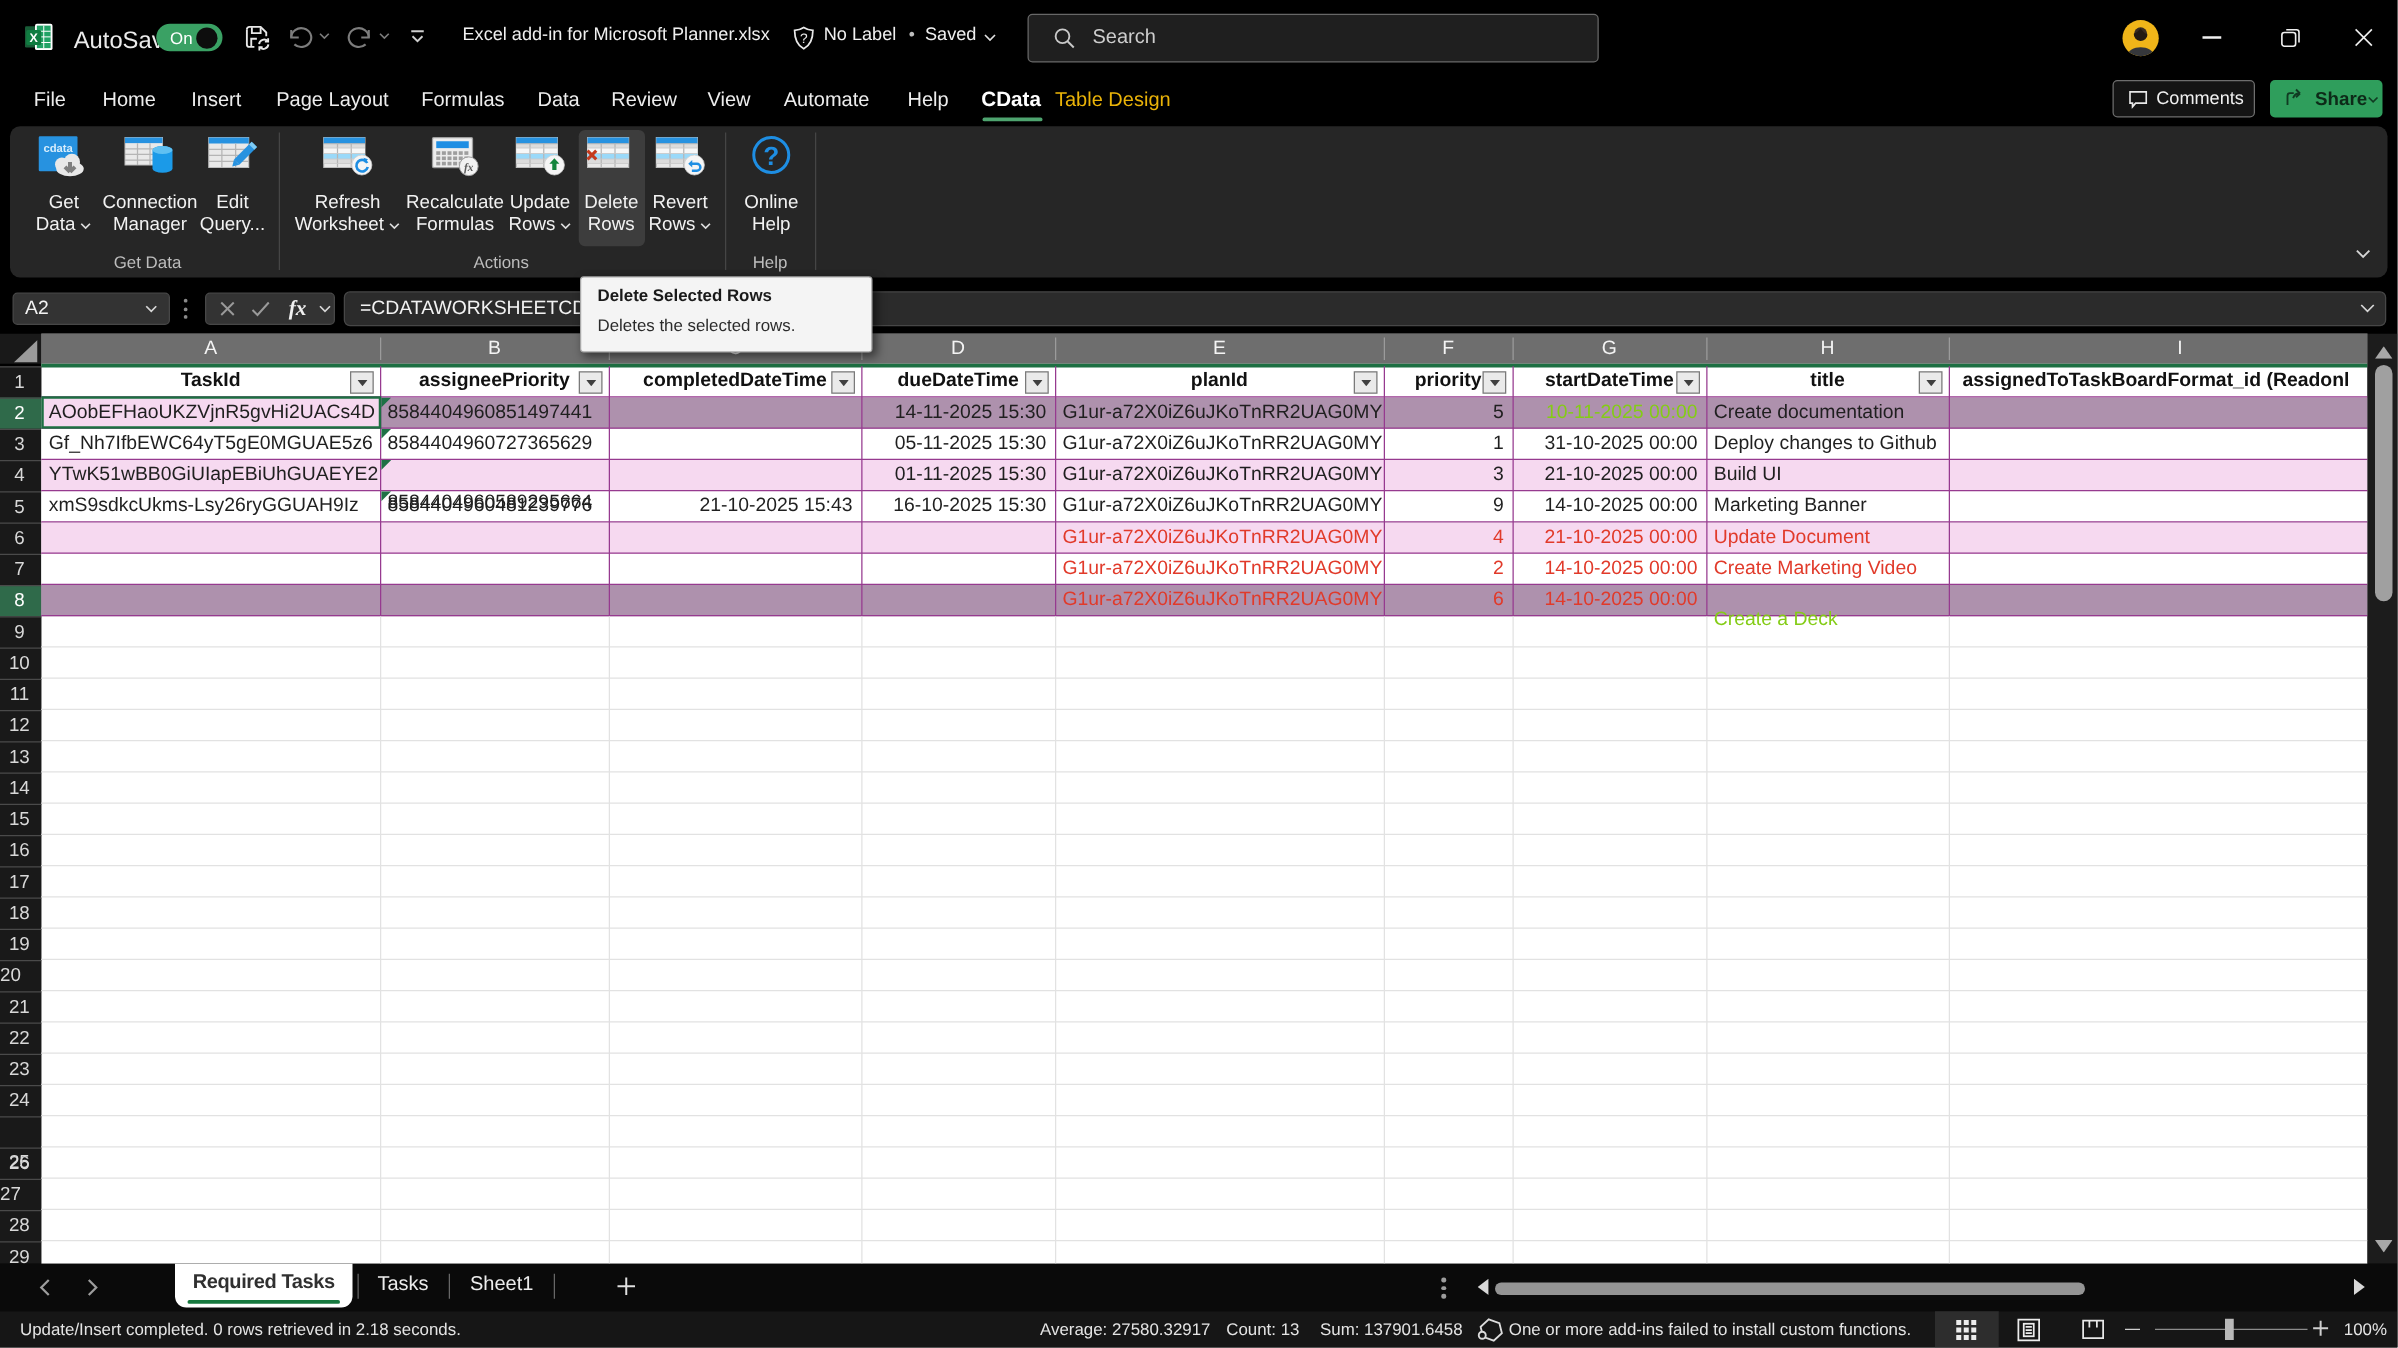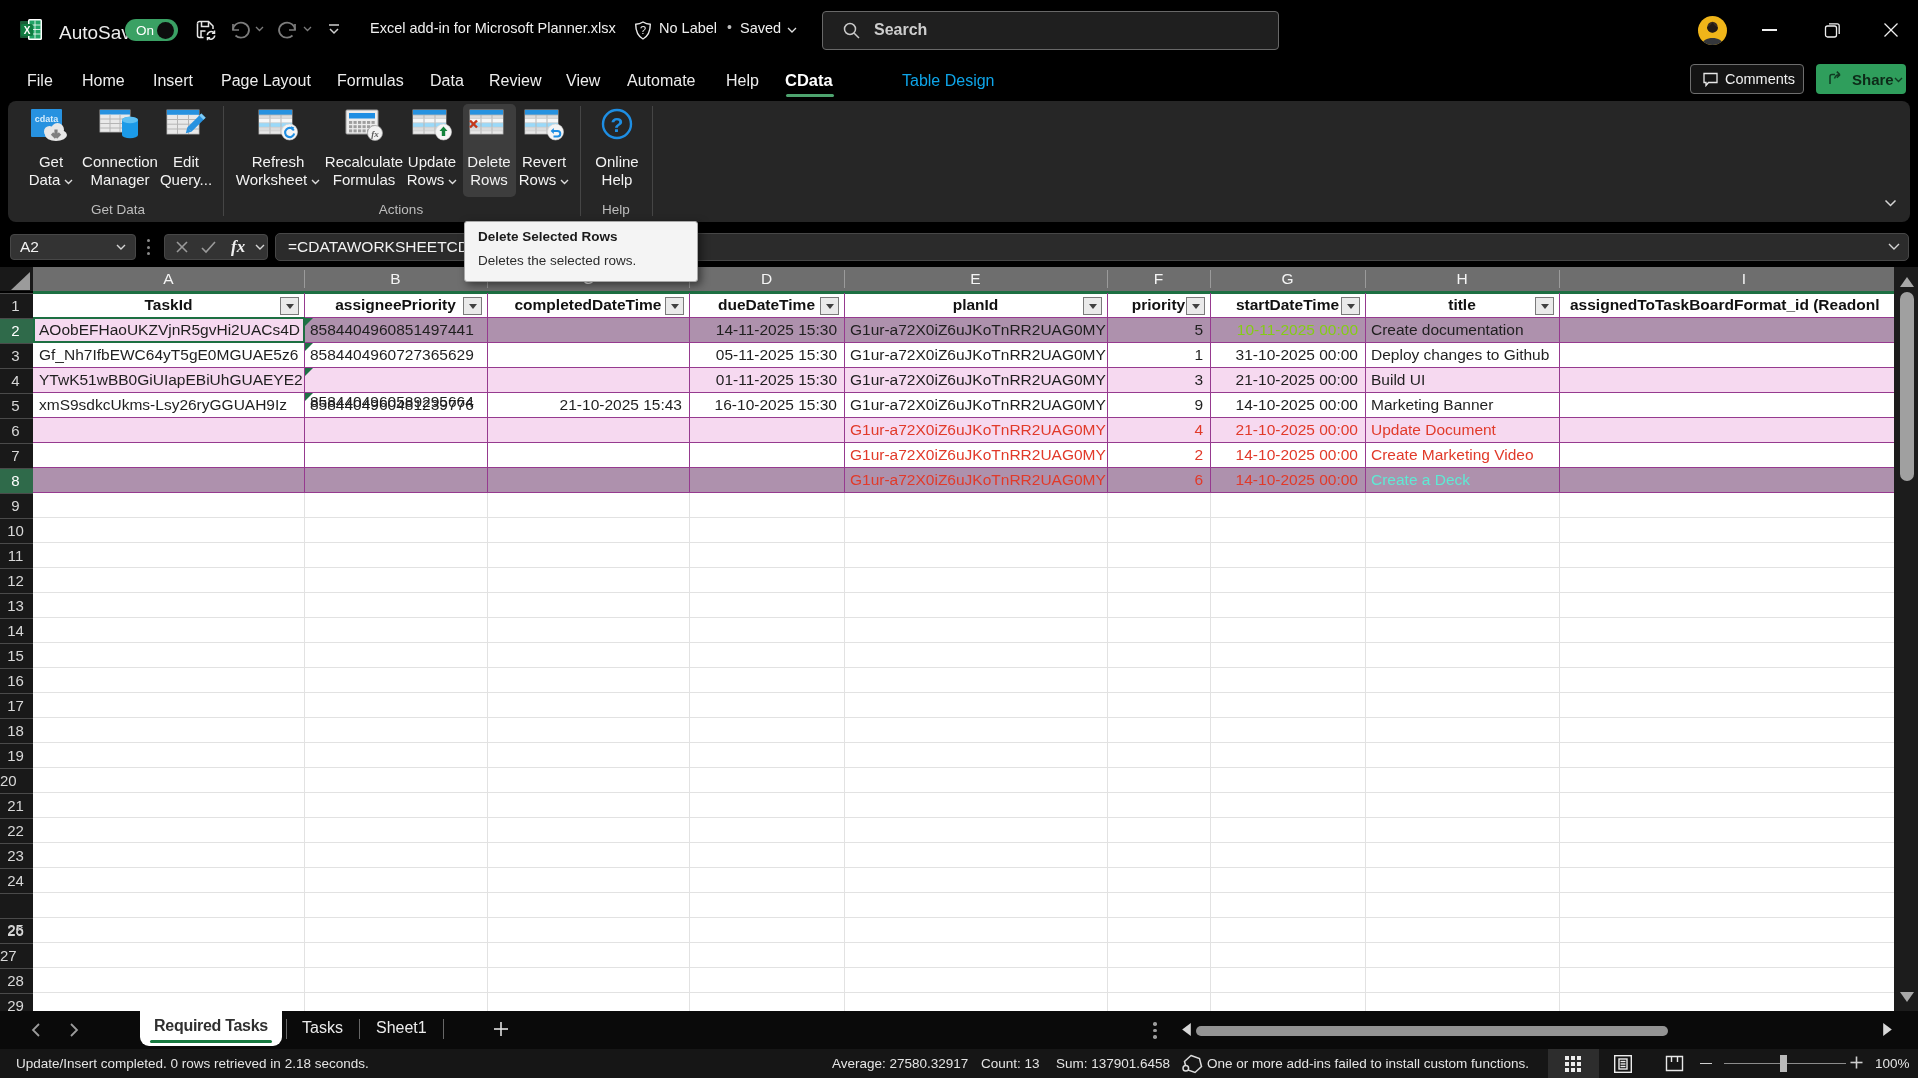--- a/index.html
+++ b/index.html
@@ -56,21 +56,21 @@
 <div style="position:absolute;left:727px;top:19px;font-size:14px;color:#bdbdbd;font-weight:normal;white-space:nowrap;">•</div>
 <div style="position:absolute;left:740px;top:20px;font-size:14.5px;color:#f0f0f0;font-weight:normal;white-space:nowrap;">Saved</div>
 <svg class="ab" style="left:787px;top:27px" width="10" height="7" viewBox="0 0 10 7" fill="none" stroke="#e0e0e0" stroke-width="1.3">
       <path d="M1 1 L5 5 L9 1"></path>
     </svg>
 <div style="position:absolute;left:822px;top:11px;width:457px;height:39px;background:#1f1f1f;border:1px solid #686868;border-radius:4px;"></div>
 <svg class="ab" style="left:842px;top:21px" width="19" height="19" viewBox="0 0 19 19" fill="none" stroke="#c9c9c9" stroke-width="1.5">
 <circle cx="8" cy="8" r="5.5"></circle>
       <line x1="12.2" y1="12.2" x2="17" y2="17"></line>
 </svg>
-<div style="position:absolute;left:874px;top:21px;font-size:16px;color:#cdcdcd;font-weight:bold;white-space:nowrap;">Search</div>
+<div style="position:absolute;left:874px;top:21px;font-size:16px;color:#cdcdcd;font-weight:normal;white-space:nowrap;">Search</div>
 <div style="position:absolute;left:1698px;top:16px;width:29px;height:29px;border-radius:50%;background:#f0b519;overflow:hidden;"><svg width="29" height="29" viewBox="0 0 29 29">
 <circle cx="14.5" cy="11" r="5.2" fill="#3a2c22"></circle>
 <path d="M4 29 C4 19.5 25 19.5 25 29 Z" fill="#35373b"></path>
 <path d="M9 11 a5.5 5.5 0 0 0 11 .5 c-2.5-1-4-2.8-5.5-5 c-1.5 2-3.5 3.7-5.5 4.5Z" fill="#241a13"></path>
 </svg></div>
 <div style="position:absolute;left:1762px;top:29px;width:15px;height:1.6px;background:#efefef;"></div>
 <svg class="ab" style="left:1824px;top:22px" width="17" height="17" viewBox="0 0 17 17" fill="none" stroke="#efefef" stroke-width="1.3">
 <rect x="1.5" y="4" width="11" height="11" rx="2"></rect>
 <path d="M5 1.8 h8.2 a2 2 0 0 1 2 2 V12"></path>
 </svg>
@@ -83,21 +83,21 @@
 <div style="position:absolute;left:153px;top:72px;font-size:16px;color:#ededed;font-weight:normal;white-space:nowrap;">Insert</div>
 <div style="position:absolute;left:221px;top:72px;font-size:16px;color:#ededed;font-weight:normal;white-space:nowrap;">Page Layout</div>
 <div style="position:absolute;left:337px;top:72px;font-size:16px;color:#ededed;font-weight:normal;white-space:nowrap;">Formulas</div>
 <div style="position:absolute;left:430px;top:72px;font-size:16px;color:#ededed;font-weight:normal;white-space:nowrap;">Data</div>
 <div style="position:absolute;left:489px;top:72px;font-size:16px;color:#ededed;font-weight:normal;white-space:nowrap;">Review</div>
 <div style="position:absolute;left:566px;top:72px;font-size:16px;color:#ededed;font-weight:normal;white-space:nowrap;">View</div>
 <div style="position:absolute;left:627px;top:72px;font-size:16px;color:#ededed;font-weight:normal;white-space:nowrap;">Automate</div>
 <div style="position:absolute;left:726px;top:72px;font-size:16px;color:#ededed;font-weight:normal;white-space:nowrap;">Help</div>
 <div style="position:absolute;left:785px;top:71px;font-size:16.5px;color:#ffffff;font-weight:bold;white-space:nowrap;">CData</div>
 <div style="position:absolute;left:786px;top:94px;width:48px;height:3px;border-radius:2px;background:#4ea46f;"></div>
-<div style="position:absolute;left:902px;top:72px;font-size:16px;color:#0ea5e9;font-weight:normal;white-space:nowrap;">Table Design</div>
+<div style="position:absolute;left:844px;top:72px;font-size:16px;color:#eab308;font-weight:normal;white-space:nowrap;">Table Design</div>
 <div style="position:absolute;left:1690px;top:64px;width:114px;height:30px;border:1px solid #6e6e6e;border-radius:4px;background:#141414;"></div>
 <svg class="ab" style="left:1702px;top:71px" width="17" height="16" viewBox="0 0 17 16" fill="none" stroke="#e8e8e8" stroke-width="1.3">
 <path d="M2 2.5 h13 v9 h-8.5 l-2.5 3 v-3 H2 Z"></path>
 </svg>
 <div style="position:absolute;left:1725px;top:71px;font-size:14.5px;color:#f0f0f0;font-weight:normal;white-space:nowrap;">Comments</div>
 <div style="position:absolute;left:1816px;top:64px;width:90px;height:30px;border-radius:4px;background:#2f9e5c;"></div>
 <svg class="ab" style="left:1826px;top:70px" width="19" height="18" viewBox="0 0 19 18" fill="none" stroke="#103b22" stroke-width="1.5">
 <path d="M9 4.5 H6 a2 2 0 0 0 -2 2 V14"></path>
 <path d="M8.5 8.5 C9.5 5.5 11.5 4.5 14 4.8 M14 4.8 L10.8 1.6 M14 4.8 L10.8 7.8"></path>
 </svg>
@@ -514,21 +514,21 @@
 <div style="position:absolute;left:1210px;top:393px;width:148px;height:25px;line-height:24px;font-size:15.5px;color:#1f1f1f;white-space:nowrap;text-align:right;">14-10-2025 00:00</div>
 <div style="position:absolute;left:1210px;top:418px;width:148px;height:25px;line-height:24px;font-size:15.5px;color:#e13a2a;white-space:nowrap;text-align:right;">21-10-2025 00:00</div>
 <div style="position:absolute;left:1210px;top:443px;width:148px;height:25px;line-height:24px;font-size:15.5px;color:#e13a2a;white-space:nowrap;text-align:right;">14-10-2025 00:00</div>
 <div style="position:absolute;left:1210px;top:468px;width:148px;height:25px;line-height:24px;font-size:15.5px;color:#e13a2a;white-space:nowrap;text-align:right;">14-10-2025 00:00</div>
 <div style="position:absolute;left:1371px;top:318px;height:25px;line-height:24px;font-size:15.5px;color:#1f1f1f;white-space:nowrap;">Create documentation</div>
 <div style="position:absolute;left:1371px;top:343px;height:25px;line-height:24px;font-size:15.5px;color:#1f1f1f;white-space:nowrap;">Deploy changes to Github</div>
 <div style="position:absolute;left:1371px;top:368px;height:25px;line-height:24px;font-size:15.5px;color:#1f1f1f;white-space:nowrap;">Build UI</div>
 <div style="position:absolute;left:1371px;top:393px;height:25px;line-height:24px;font-size:15.5px;color:#1f1f1f;white-space:nowrap;">Marketing Banner</div>
 <div style="position:absolute;left:1371px;top:418px;height:25px;line-height:24px;font-size:15.5px;color:#e13a2a;white-space:nowrap;">Update Document</div>
 <div style="position:absolute;left:1371px;top:443px;height:25px;line-height:24px;font-size:15.5px;color:#e13a2a;white-space:nowrap;">Create Marketing Video</div>
-<div style="position:absolute;left:1371px;top:468px;height:25px;line-height:24px;font-size:15.5px;color:#5eead4;white-space:nowrap;">Create a Deck</div>
+<div style="position:absolute;left:1371px;top:484px;height:25px;line-height:24px;font-size:15.5px;color:#84cc16;white-space:nowrap;">Create a Deck</div>
 <svg class="ab" style="left:305px;top:318px" width="8" height="8" viewBox="0 0 8 8">
       <path d="M0 0 h8 L0 8 Z" fill="#1e7145"></path>
     </svg>
 <svg class="ab" style="left:305px;top:343px" width="8" height="8" viewBox="0 0 8 8">
       <path d="M0 0 h8 L0 8 Z" fill="#1e7145"></path>
     </svg>
 <svg class="ab" style="left:305px;top:368px" width="8" height="8" viewBox="0 0 8 8">
       <path d="M0 0 h8 L0 8 Z" fill="#1e7145"></path>
     </svg>
 <svg class="ab" style="left:305px;top:393px" width="8" height="8" viewBox="0 0 8 8">

